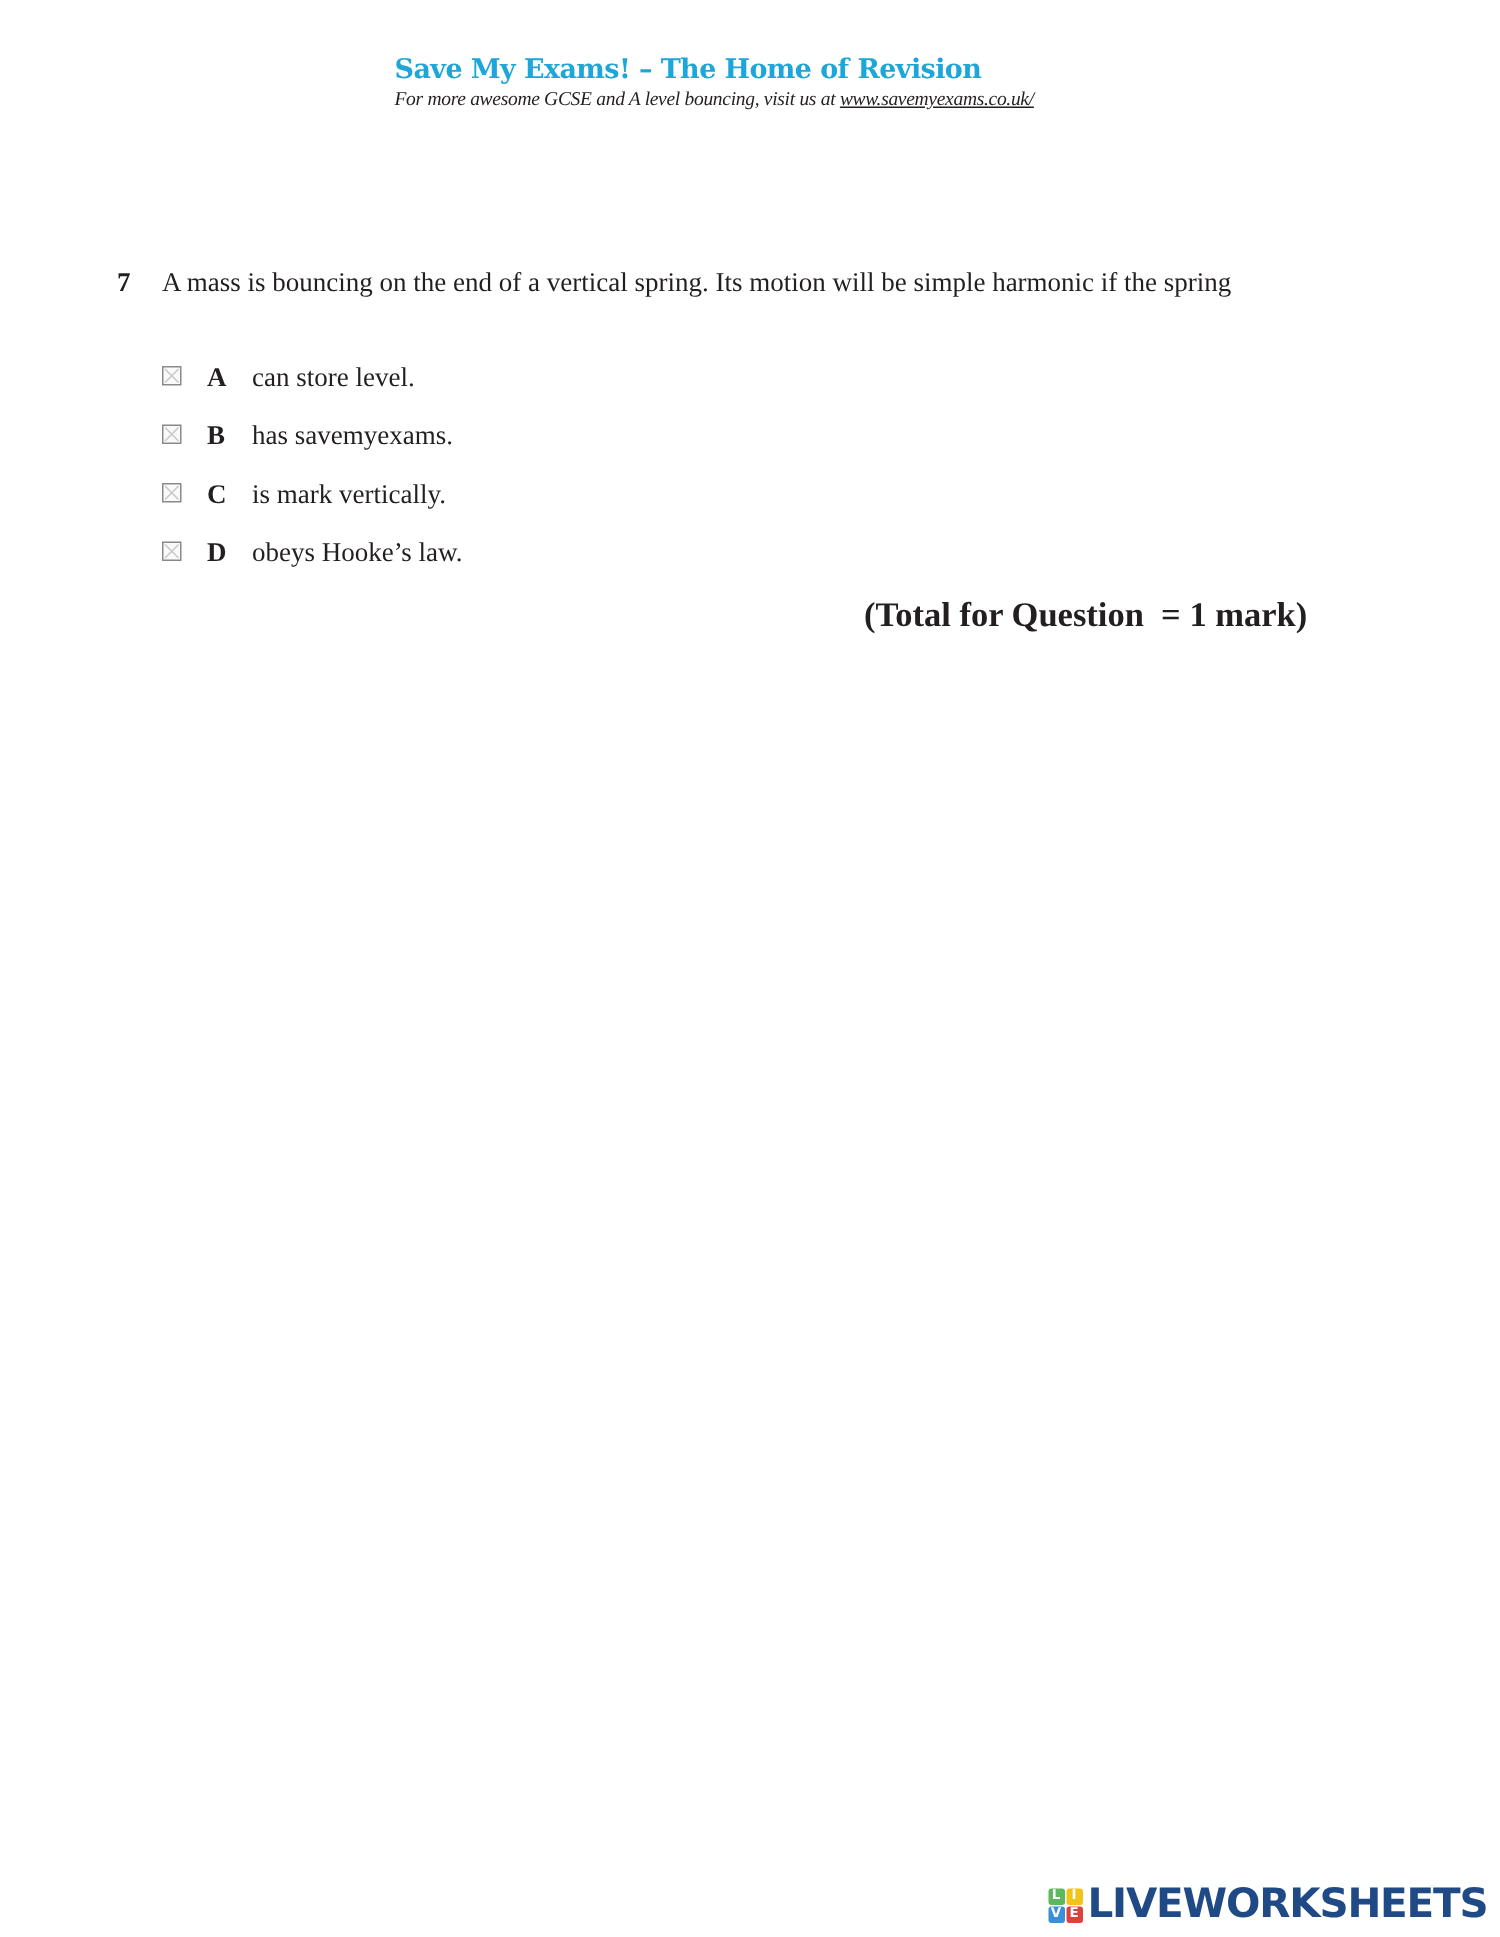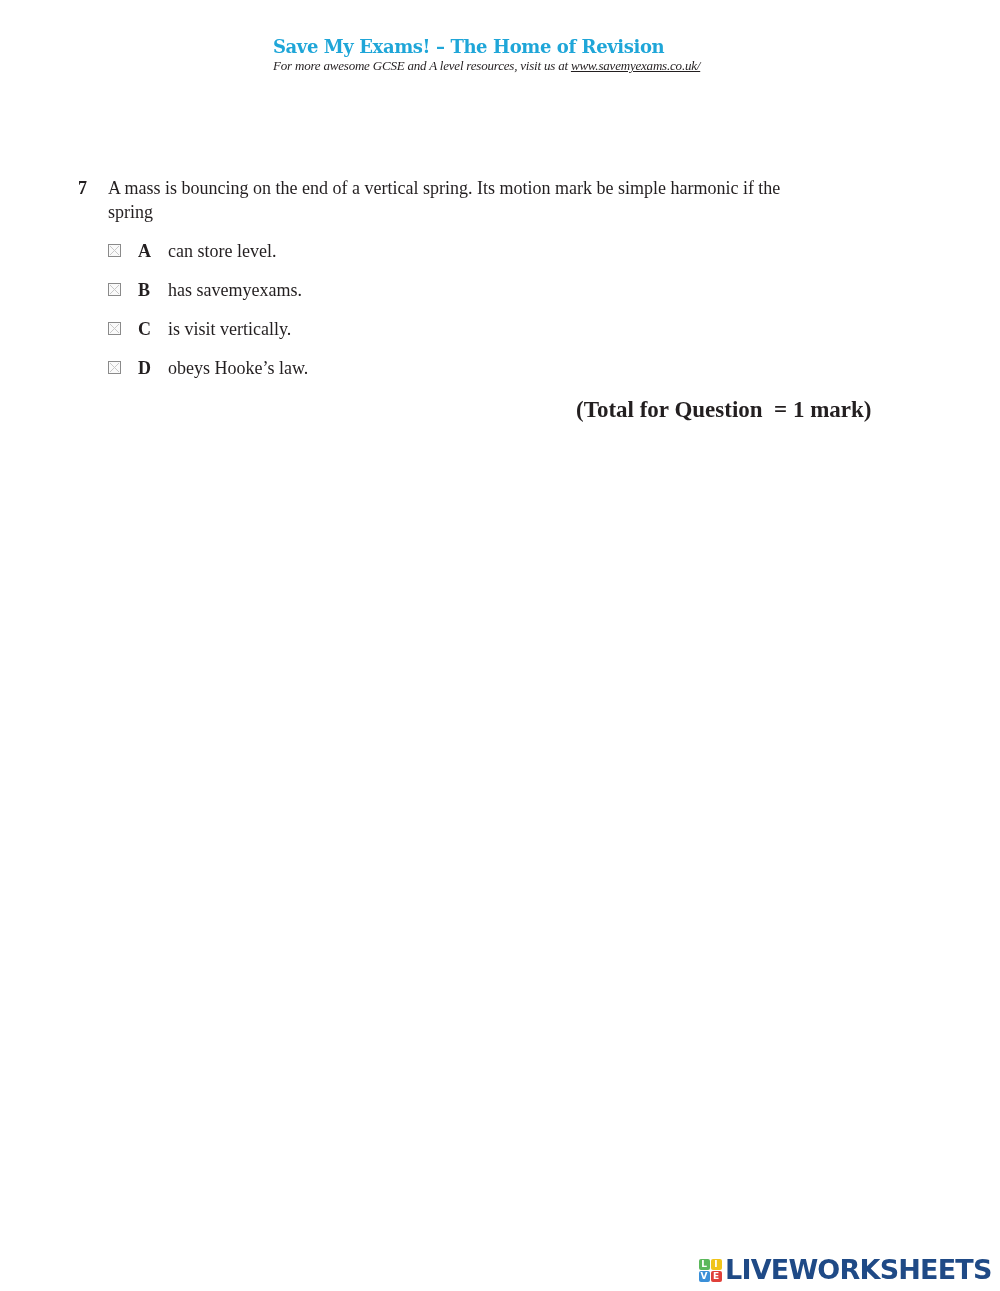--- a/index.html
+++ b/index.html
@@ -10,21 +10,21 @@
     body {
       width: 1000px;
       height: 1291px;
       position: relative;
       overflow: hidden;
       font-family: "Liberation Serif", "DejaVu Serif", serif;
       color: #231f20;
     }
     .header {
       position: absolute;
-      left: 273px;
+      left: 263px;
       top: 36px;
     }
     .header-title {
       font-family: "DejaVu Serif", "Liberation Serif", serif;
       font-weight: bold;
       font-size: 18px;
       color: #1fa6d8;
       letter-spacing: -0.4px;
       line-height: 22px;
       white-space: nowrap;
@@ -143,26 +143,26 @@
       letter-spacing: -0.8px;
       margin-left: 3px;
       line-height: 28px;
     }
   </style>
 </head>
 <body>
 
 <div class="header">
   <div class="header-title">Save My Exams! – The Home of Revision</div>
-  <div class="header-sub"><span>For more awesome GCSE and A level resources, visit us at </span><a>www.savemyexams.co.uk/</a></div>
+  <div class="header-sub"><span>For more awesome GCSE and A level bouncing, visit us at </span><a>www.savemyexams.co.uk/</a></div>
 </div>
 
 <div class="question">
   <div class="q-number">7</div>
-  <div class="q-stem">A mass is bouncing on the end of a vertical spring.  Its motion mark be simple harmonic if the spring</div>
+  <div class="q-stem">A mass is bouncing on the end of a vertical spring.  Its motion will be simple harmonic if the spring</div>
 
   <div class="options">
     <div class="option">
       <div class="checkbox">
         <svg width="11" height="11" viewBox="0 0 11 11">
             <path d="M1 1 L10 10 M10 1 L1 10" stroke="#c8c8c8" stroke-width="1"></path>
           </svg>
       </div>
       <span class="opt-letter">A</span>
       <span class="opt-text">can store level.</span>
@@ -176,21 +176,21 @@
       <span class="opt-letter">B</span>
       <span class="opt-text">has savemyexams.</span>
     </div>
     <div class="option">
       <div class="checkbox">
         <svg width="11" height="11" viewBox="0 0 11 11">
             <path d="M1 1 L10 10 M10 1 L1 10" stroke="#c8c8c8" stroke-width="1"></path>
           </svg>
       </div>
       <span class="opt-letter">C</span>
-      <span class="opt-text">is visit vertically.</span>
+      <span class="opt-text">is mark vertically.</span>
     </div>
     <div class="option">
       <div class="checkbox">
         <svg width="11" height="11" viewBox="0 0 11 11">
             <path d="M1 1 L10 10 M10 1 L1 10" stroke="#c8c8c8" stroke-width="1"></path>
           </svg>
       </div>
       <span class="opt-letter">D</span>
       <span class="opt-text">obeys Hooke’s law.</span>
     </div>

